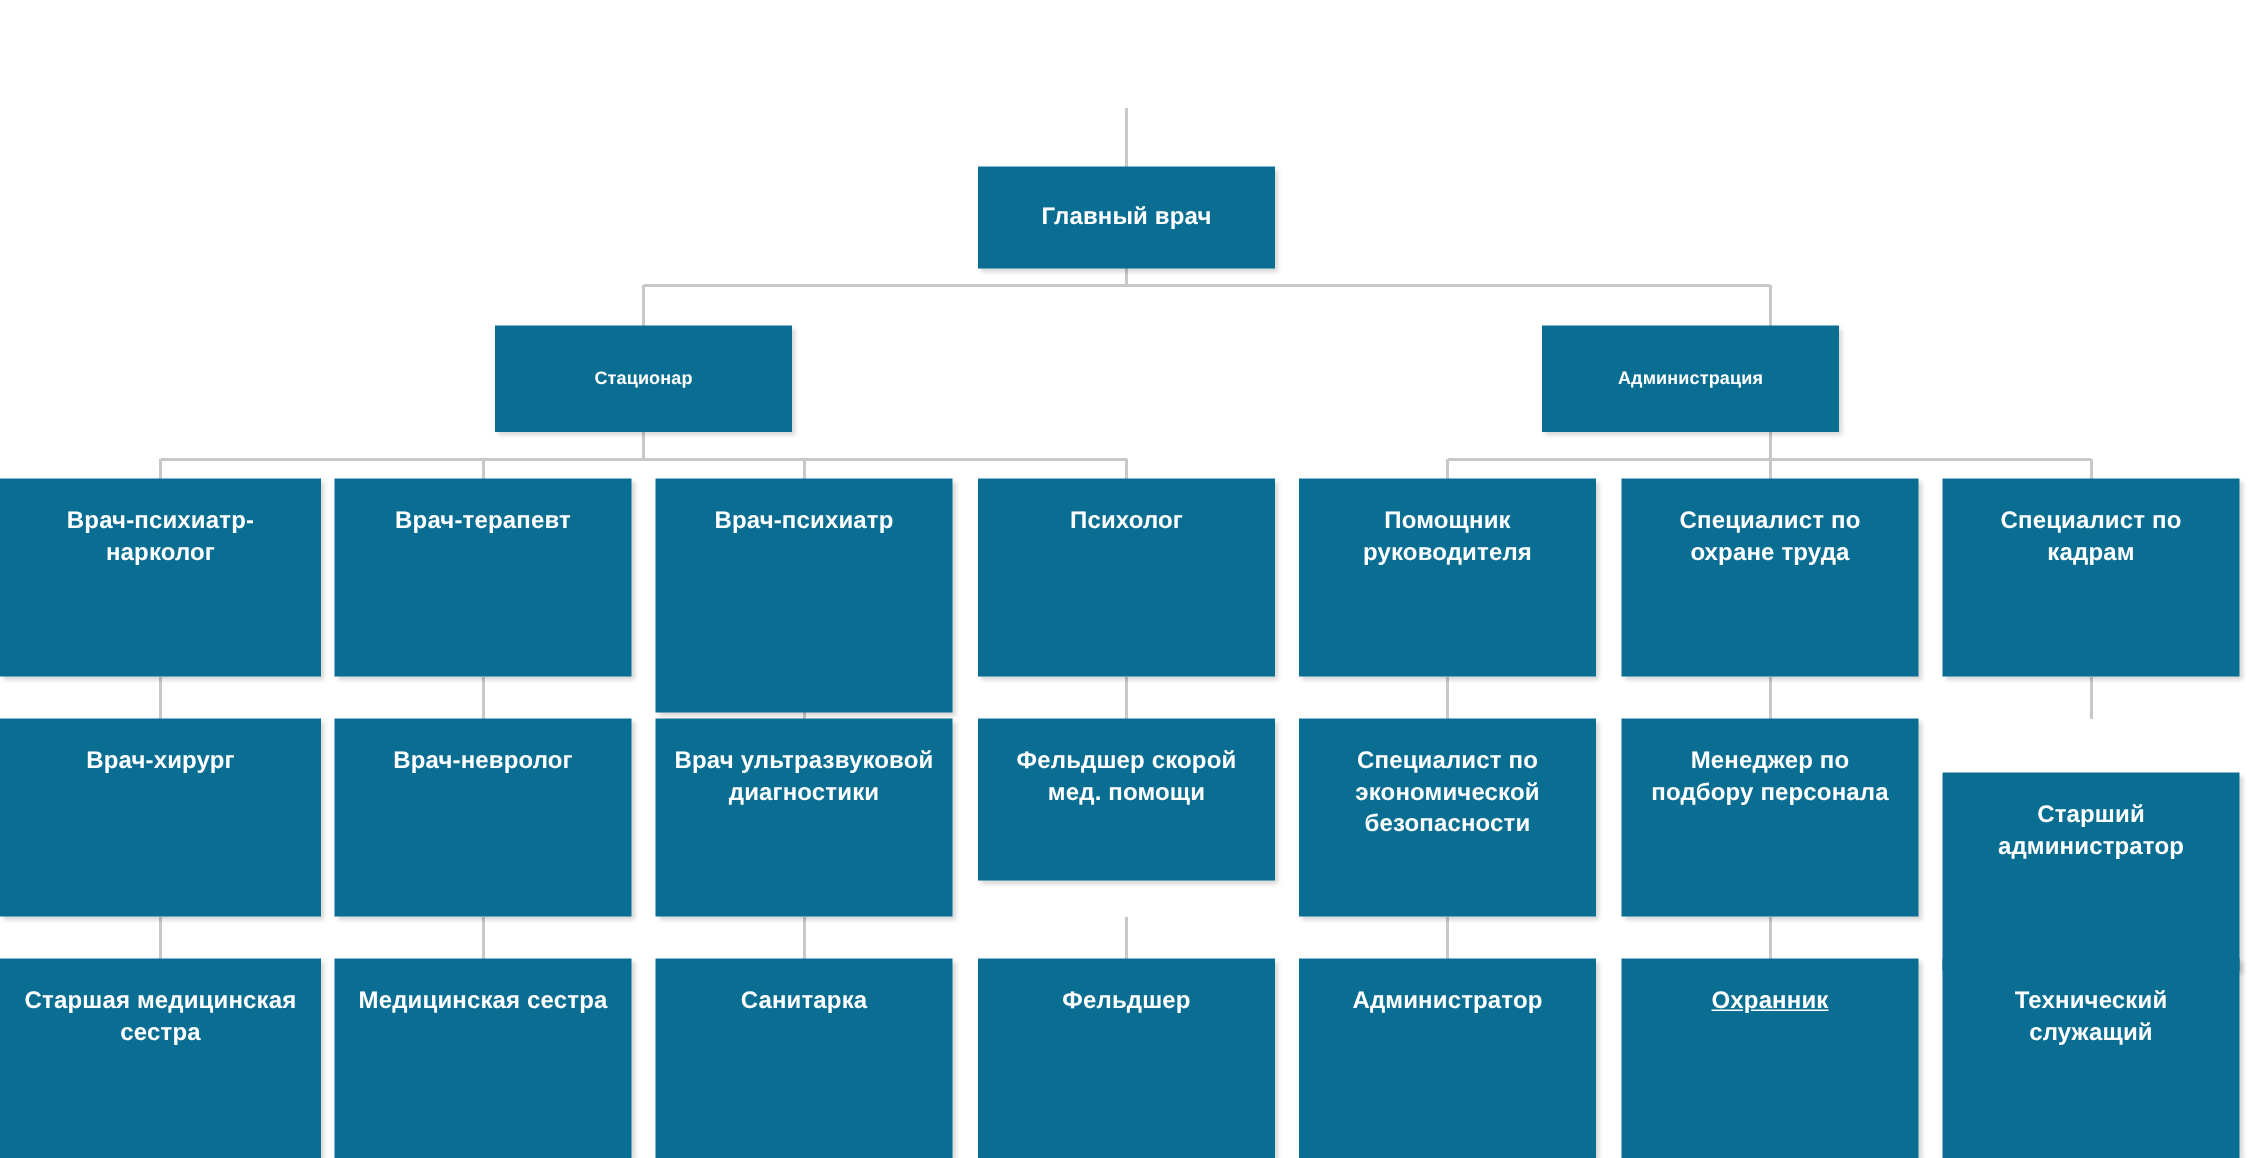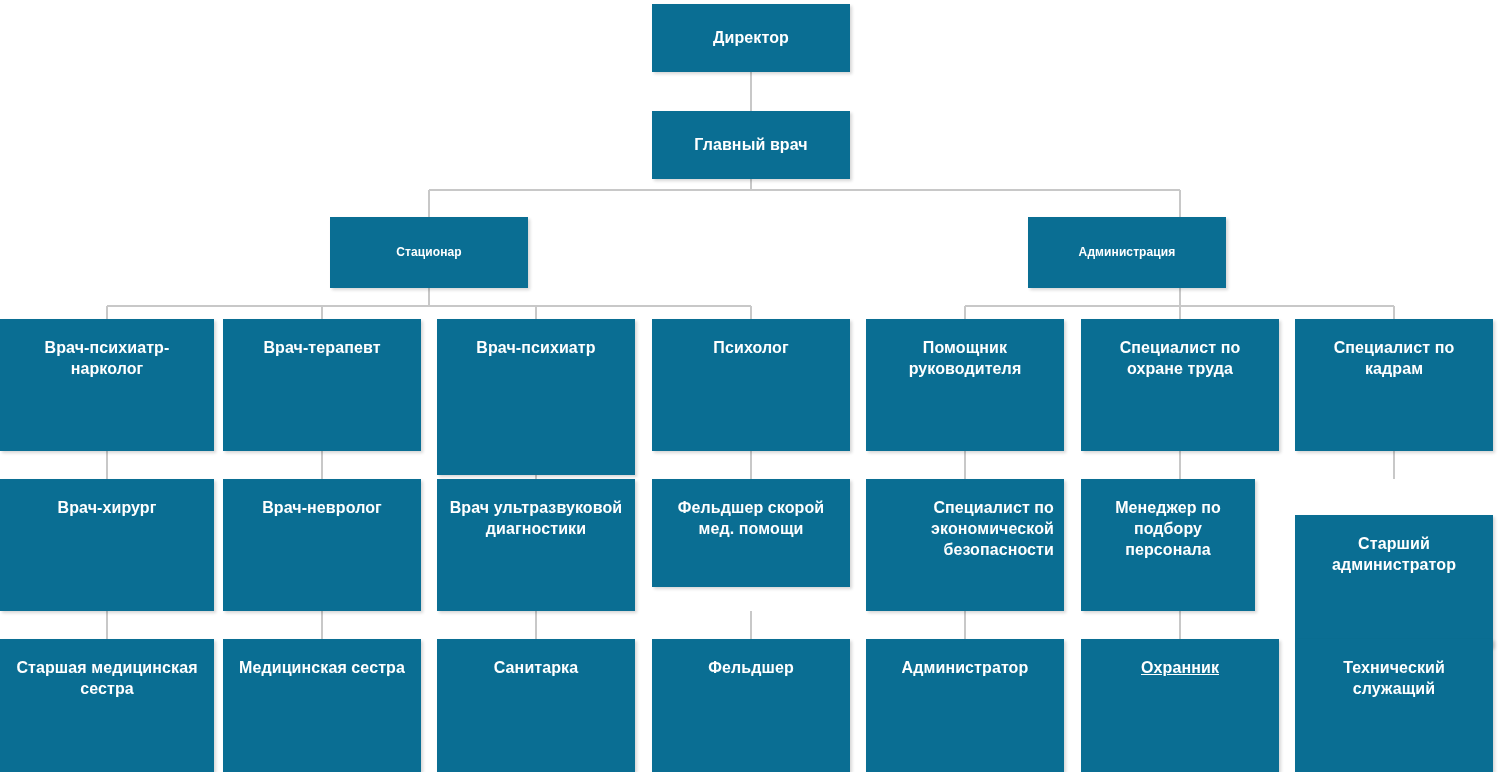--- a/index.html
+++ b/index.html
@@ -98,23 +98,20 @@
       <path d="M107,611 L107,639"></path>
       <path d="M322,611 L322,639"></path>
       <path d="M536,611 L536,639"></path>
       <path d="M751,611 L751,639"></path>
       <path d="M965,611 L965,639"></path>
       <path d="M1180,611 L1180,639"></path>
       <path d="M1394,611 L1394,639"></path>
     </g>
   </svg>
 
-  <div class="node level-1 centered" style="left:652px; top:4px; width:198px; height:68px;">
-    <span class="node-label">Директор</span>
-  </div>
 
   <div class="node level-1 centered" style="left:652px; top:111px; width:198px; height:68px;">
     <span class="node-label">Главный врач</span>
   </div>
 
   <div class="node level-2 centered" style="left:330px; top:217px; width:198px; height:71px;">
     <span class="node-label">Стационар</span>
   </div>
   <div class="node level-2 centered" style="left:1028px; top:217px; width:198px; height:71px;">
     <span class="node-label">Администрация</span>
@@ -147,24 +144,24 @@
   </div>
   <div class="node leaf" style="left:223px; top:479px; width:198px; height:132px;">
     <span class="node-label">Врач-невролог</span>
   </div>
   <div class="node leaf" style="left:437px; top:479px; width:198px; height:132px;">
     <span class="node-label">Врач ультразвуковой диагностики</span>
   </div>
   <div class="node leaf" style="left:652px; top:479px; width:198px; height:108px;">
     <span class="node-label">Фельдшер скорой мед. помощи</span>
   </div>
-  <div class="node leaf" style="left:866px; top:479px; width:198px; height:132px;text-align:right;">
+  <div class="node leaf" style="left:866px; top:479px; width:198px; height:132px;">
     <span class="node-label">Специалист по экономической безопасности</span>
   </div>
-  <div class="node leaf" style="left:1081px; top:479px; width:174px; height:132px;">
+  <div class="node leaf" style="left:1081px; top:479px; width:198px; height:132px;">
     <span class="node-label">Менеджер по подбору персонала</span>
   </div>
   <div class="node leaf" style="left:1295px; top:479px; width:198px; height:132px;margin-top:36px;">
     <span class="node-label">Старший администратор</span>
   </div>
 
   <div class="node leaf" style="left:223px; top:639px; width:198px; height:133px;">
     <span class="node-label">Медицинская сестра</span>
   </div>
   <div class="node leaf" style="left:0px; top:639px; width:214px; height:133px;">

